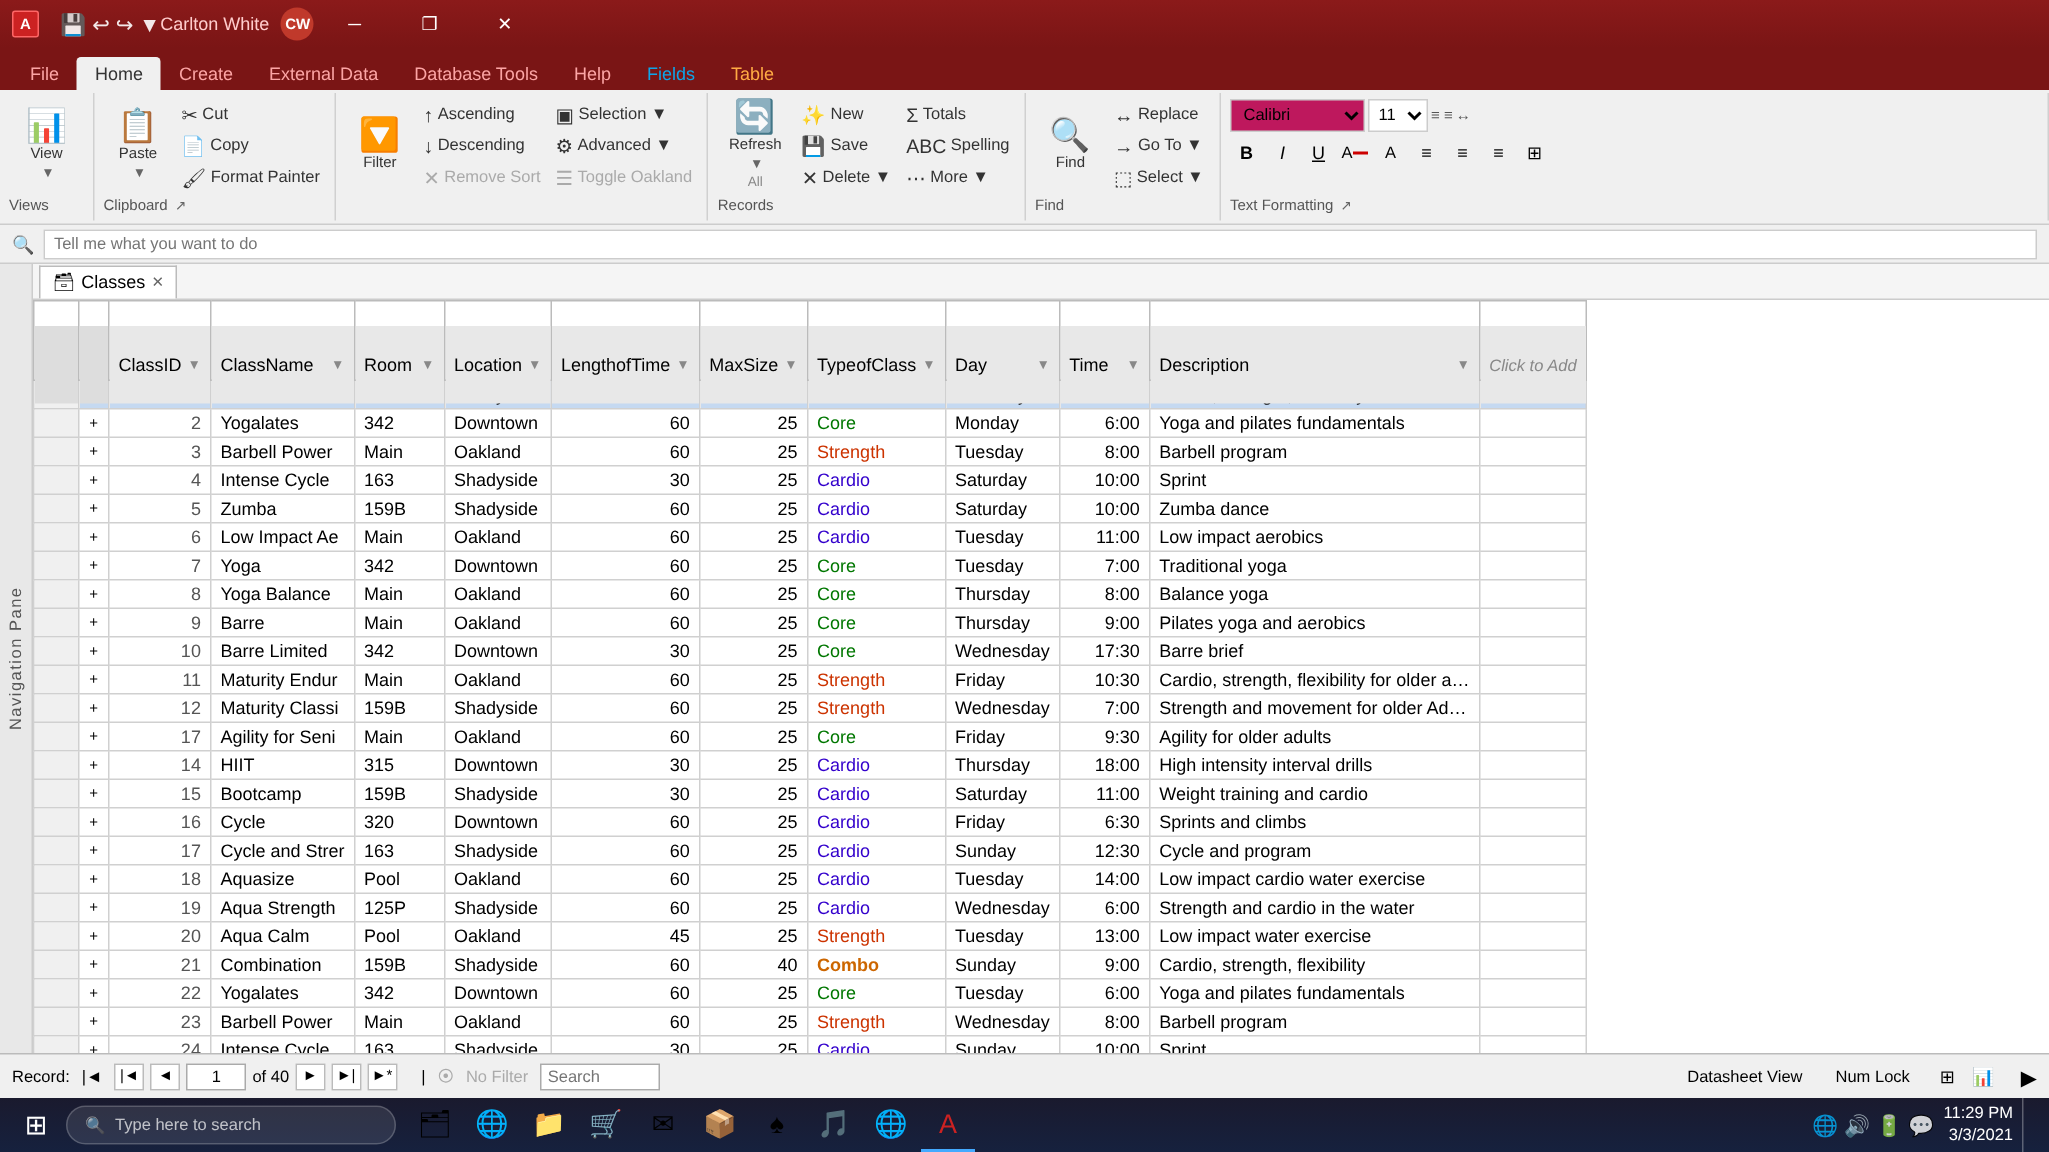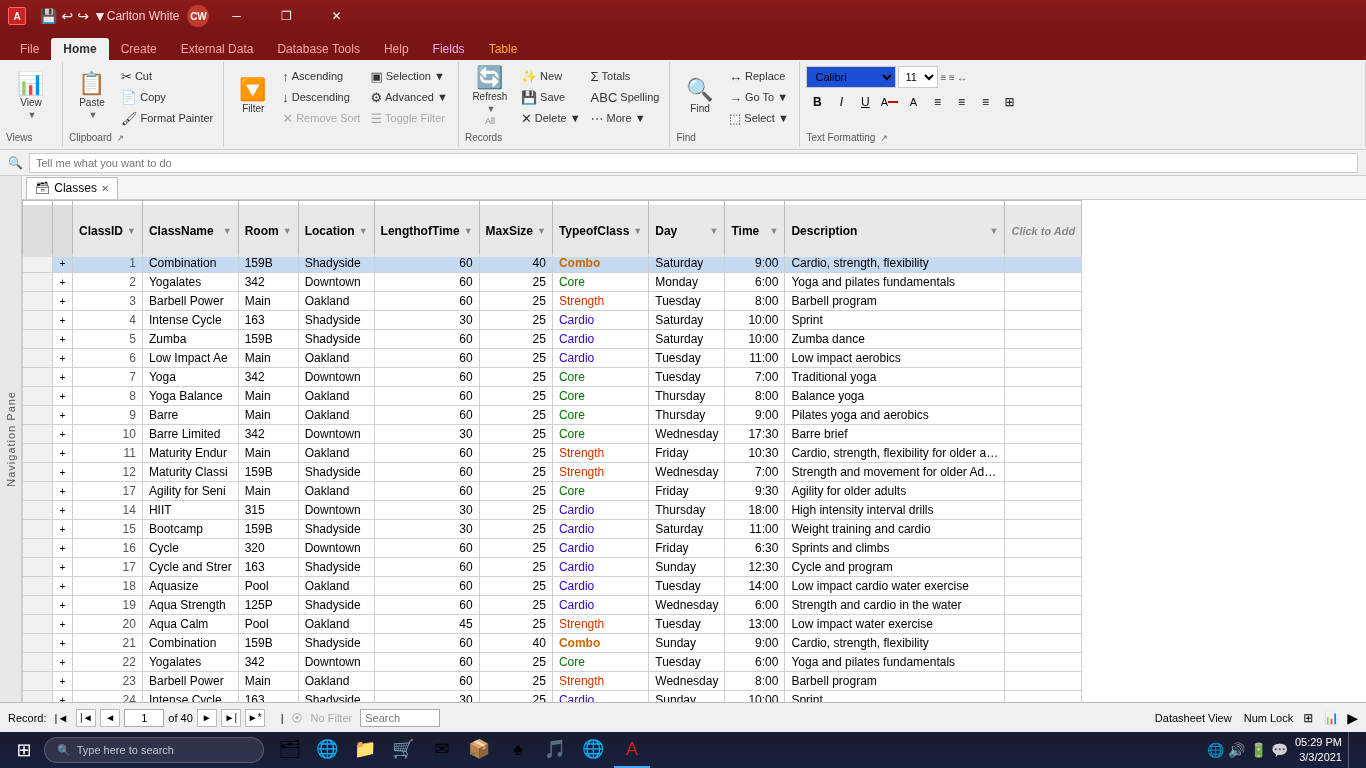--- a/index.html
+++ b/index.html
@@ -32,21 +32,21 @@
       padding: 0 8px;
       height: 28px;
     }
     .ribbon-tab {
       padding: 4px 12px;
       font-size: 12px;
       color: #fca5a5;
       cursor: pointer;
       border-radius: 3px 3px 0 0;
     }
-    .ribbon-tab.active { background: #f0f0f0; color: #333; font-weight: 700; }
+    .ribbon-tab.active { background: #f0f0f0; color: #333; font-weight: 400; }
     .ribbon-tab.orange { color: #ffaa44; }
 
     
     #ribbon {
       background: #f0f0f0;
       border-bottom: 1px solid #ccc;
       display: flex;
       align-items: stretch;
       padding: 2px 0;
       height: 90px;
@@ -96,21 +96,21 @@
       cursor: pointer;
       border-radius: 2px;
       font-size: 11px;
       color: #333;
       white-space: nowrap;
       height: 20px;
     }
     .ribbon-btn-small .s-icon { font-size: 13px; }
     .ribbon-col { display: flex; flex-direction: column; gap: 1px; }
     .font-row1 { display: flex; gap: 2px; align-items: center; }
-    .font-select { height: 22px; font-size: 11px; border: 1px solid #ccc; padding: 0 4px; background: #1d4ed8; min-width: 90px; }
+    .font-select { height: 22px; font-size: 11px; border: 1px solid #ccc; padding: 0 4px; background: #be185d; min-width: 90px; }
     .font-size-select { height: 22px; font-size: 11px; border: 1px solid #ccc; padding: 0 2px; background: white; width: 40px; }
     .font-row2 { display: flex; gap: 2px; align-items: center; }
     .fmt-btn { width: 22px; height: 20px; display: flex; align-items: center; justify-content: center; cursor: pointer; border-radius: 2px; font-size: 12px; border: 1px solid transparent; }
     .fmt-btn.bold { font-weight: bold; }
     .fmt-btn.italic { font-style: italic; }
     .fmt-btn.underline { text-decoration: underline; }
 
     
     #search-bar {
       background: #f0f0f0;
@@ -188,24 +188,24 @@
     }
     table.datasheet {
       border-collapse: collapse;
       font-size: 12px;
       width: max-content;
     }
     table.datasheet th {
       background: #e8e8e8;
       border: 1px solid #bbb;
       padding: 19px 6px;
-      font-weight: bold;
+      font-weight: normal;
       white-space: nowrap;
       position: sticky;
-      top: 4px;
+      top: 16px;
       z-index: 2;
       cursor: pointer;
       min-width: 60px;
       font-size: 12px;
     }
     table.datasheet th .col-header {
       display: flex;
       align-items: center;
       justify-content: space-between;
       gap: 4px;
@@ -259,21 +259,21 @@
       display: flex;
       align-items: center;
       padding: 0 8px;
       gap: 8px;
       font-size: 11px;
     }
     .nav-controls { display: flex; align-items: center; gap: 4px; }
     .nav-btn { width: 20px; height: 18px; display: flex; align-items: center; justify-content: center; cursor: pointer; border: 1px solid #bbb; background: white; font-size: 10px; }
     .record-input { width: 40px; height: 18px; text-align: center; border: 1px solid #aaa; font-size: 11px; }
     #search-input-bottom { height: 18px; border: 1px solid #aaa; font-size: 11px; padding: 0 4px; width: 80px; }
-    .status-right { margin-left: auto; display: flex; align-items: center; gap: 4px; }
+    .status-right { margin-left: auto; display: flex; align-items: center; gap: 14px; }
     .view-icons { display: flex; gap: 2px; }
     .view-icon { width: 22px; height: 18px; display: flex; align-items: center; justify-content: center; cursor: pointer; border: 1px solid transparent; font-size: 12px; }
 
     
     #taskbar {
       background: linear-gradient(to bottom, #1a1a2e, #16213e);
       height: 36px;
       display: flex;
       align-items: center;
       padding: 0 4px;
@@ -348,21 +348,21 @@
   </div>
 </div>
 
 <div id="ribbon-tabs">
   <div class="ribbon-tab">File</div>
   <div class="ribbon-tab active">Home</div>
   <div class="ribbon-tab">Create</div>
   <div class="ribbon-tab">External Data</div>
   <div class="ribbon-tab">Database Tools</div>
   <div class="ribbon-tab">Help</div>
-  <div class="ribbon-tab orange" style="color:#f0abfc;">Fields</div>
+  <div class="ribbon-tab orange" style="color:#0ea5e9;">Fields</div>
   <div class="ribbon-tab orange" style="color:#ffaa44;">Table</div>
 </div>
 
 <div id="ribbon">
 
   <div class="ribbon-group">
     <div class="ribbon-group-content">
       <div class="ribbon-btn-large">
         <div class="btn-icon">📊</div>
         <span>View</span>
@@ -425,21 +425,21 @@
         <div class="ribbon-btn-small">
           <span class="s-icon">▣</span>
           <span>Selection ▼</span>
         </div>
         <div class="ribbon-btn-small">
           <span class="s-icon">⚙</span>
           <span>Advanced ▼</span>
         </div>
         <div class="ribbon-btn-small" style="color:#aaa;">
           <span class="s-icon">☰</span>
-          <span>Toggle Filter</span>
+          <span>Toggle Oakland</span>
         </div>
       </div>
     </div>
   </div>
 
   <div class="ribbon-group" style="min-width:170px;">
     <div class="ribbon-group-content">
       <div class="ribbon-btn-large" style="width:50px;">
         <div class="btn-icon">🔄</div>
         <span>Refresh</span>
@@ -1031,18 +1031,18 @@
       </div>
   </div>
   <div class="taskbar-right">
     <div class="sys-tray">
       <span class="tray-icon">🌐</span>
       <span class="tray-icon">🔊</span>
       <span class="tray-icon">🔋</span>
       <span class="tray-icon">💬</span>
     </div>
     <div class="clock">
-      <div>05:29 PM</div>
+      <div>11:29 PM</div>
       <div>3/3/2021</div>
     </div>
     <span style="width:6px; height:36px; border-left:1px solid rgba(255,255,255,0.3); cursor:pointer; display:inline-block;"></span>
   </div>
 </div>
 
 </body></html>

